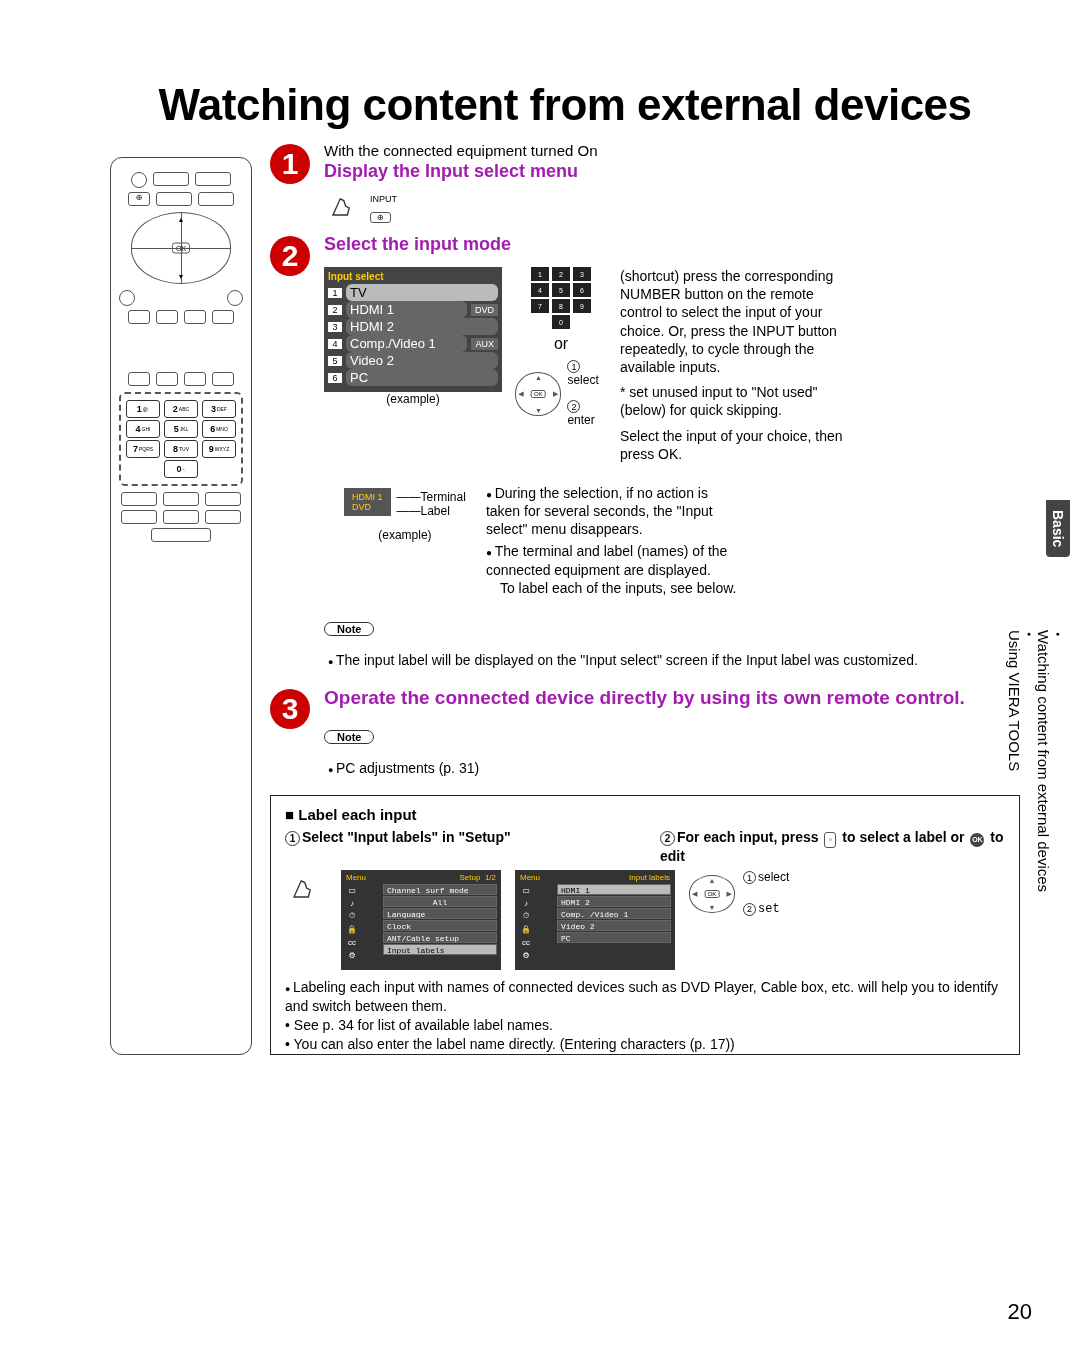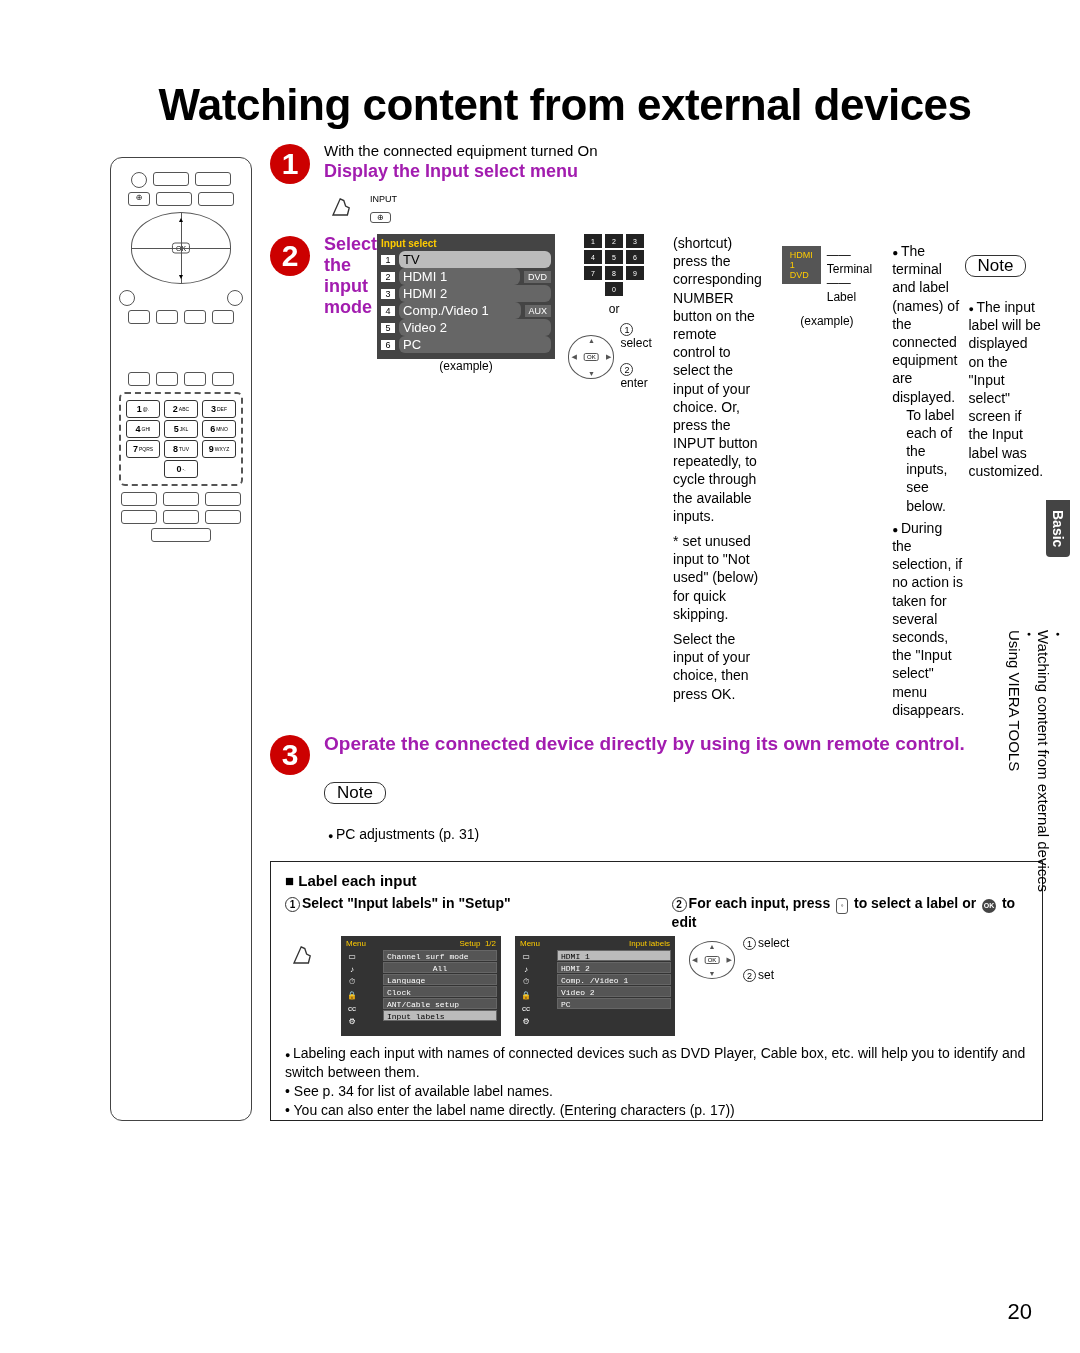--- a/index.html
+++ b/index.html
@@ -76,21 +76,21 @@
   .osd-idx{background:#fff;color:#000;width:14px;text-align:center;font-size:9px;}
   .osd-label{background:#666;flex:1;padding:1px 4px;font-size:13px;border-radius:6px;}
   .osd-label.hl{background:#bbb;color:#000;}
   .osd-tag{background:#666;padding:1px 4px;font-size:9px;}
   .example{font-size:12px;text-align:center;}
 
   .keymap{display:flex;flex-direction:column;align-items:center;gap:4px;font-size:12px;}
   .key-block{display:flex;flex-direction:column;gap:2px;align-items:center;}
   .key-row{display:flex;gap:3px;}
   .key{background:#222;color:#fff;width:18px;height:14px;font-size:7px;display:flex;align-items:center;justify-content:center;}
-  .small-or{font-size:12px;margin:2px 0;}
+  .small-or{font-size:16px;margin:2px 0;}
   .mini-dpad{width:54px;height:44px;border:1px solid #555;border-radius:50%/48%;position:relative;margin-top:2px;}
   .mini-dpad .ok{position:absolute;top:50%;left:50%;transform:translate(-50%,-50%);font-size:6px;border:1px solid #555;border-radius:2px;padding:0 2px;}
   .mini-dpad .tri{position:absolute;font-size:7px;color:#555;}
   .mini-dpad .tri.u{top:1px;left:50%;transform:translateX(-50%);}
   .mini-dpad .tri.d{bottom:1px;left:50%;transform:translateX(-50%);}
   .mini-dpad .tri.l{left:2px;top:50%;transform:translateY(-50%);}
   .mini-dpad .tri.r{right:2px;top:50%;transform:translateY(-50%);}
   .legend{font-size:12px;margin-left:4px;}
   .legend .circ{display:inline-block;border:1px solid #333;border-radius:50%;width:13px;height:13px;font-size:9px;text-align:center;line-height:12px;margin-right:2px;}
 
@@ -98,21 +98,21 @@
   .right-txt p{margin-bottom:7px;}
   .bul-list{list-style:none;padding:0;font-size:14px;}
   .bul-list li::before{content:"● ";font-size:10px;}
   .bul-list li{margin-bottom:4px;line-height:1.3;}
   .indent{margin-left:14px;display:block;}
 
   .mini-osd{display:inline-block;background:#555;color:#fff;font-size:9px;padding:4px 8px;text-align:left;margin:4px 0 2px;}
   .mini-osd .y{color:#fc0;}
   .annot-line{font-size:12px;}
 
-  .note-label{display:inline-block;border:1px solid #333;border-radius:10px;padding:0 12px;font-size:17px;font-weight:normal;margin:21px 0;}
+  .note-label{display:inline-block;border:1px solid #333;border-radius:10px;padding:0 12px;font-size:11px;font-weight:bold;margin:15px 0;}
   .note-text{font-size:14px;margin-left:4px;margin-bottom:8px;line-height:1.3;}
   .note-text::before{content:"● ";font-size:9px;}
 
   .sub-box{border:1px solid #222;padding:10px 14px 0 14px;margin-top:8px;}
   .sub-title{font-size:15px;font-weight:bold;margin-bottom:6px;}
   .sub-title::before{content:"■ ";}
   .sub-cols{display:flex;gap:14px;align-items:flex-start;margin-top:6px;}
   .menu-shot{background:#333;color:#ddd;font-size:8px;width:160px;padding:2px 2px 8px 2px;}
   .menu-shot .hdr{display:flex;justify-content:space-between;color:#fc0;font-size:8px;padding:1px 3px;}
   .menu-shot .icons{float:left;width:18px;}
@@ -137,21 +137,21 @@
     border-radius:0 0 4px 4px;
   }
   .side-breadcrumb{
     position:absolute; right:18px; top:630px;
     writing-mode:vertical-rl;
     font-size:15px;line-height:1.3;
   }
   .side-breadcrumb span::before{content:"●";font-size:7px;margin-bottom:4px;display:block;}
   .pagenum{position:absolute;right:48px;bottom:28px;font-size:22px;}
 
-  .step2-body{display:flex;flex-direction:row;}
+  .step2-body{display:flex;flex-direction:column;gap:6px;}
 </style>
 </head>
 <body>
 
 <div class="page">
   <h1>Watching content from external devices</h1>
 
   <div class="main-cols">
 
     <div class="remote">
@@ -338,22 +338,22 @@
                   <span class="y">DVD</span>
                 </div>
                 <div>
                   <div class="annot-line" style="margin-top:6px;"><span>——</span><span>Terminal</span></div>
                   <div class="annot-line"><span>——</span><span>Label</span></div>
                 </div>
               </div>
               <div class="example" style="margin-top:10px;">(example)</div>
             </div>
             <ul class="bul-list" style="flex:1;max-width:260px;">
+              <li><span>During the selection, if no action is taken for several seconds, the "Input select" menu disappears.</span></li>
               <li><span>The terminal and label (names) of the connected equipment are displayed.</span><span class="indent">To label each of the inputs, see below.</span></li>
-              <li><span>During the selection, if no action is taken for several seconds, the "Input select" menu disappears.</span></li>
             </ul>
           </div>
 
           <div>
             <span class="note-label">Note</span>
             <div class="note-text">The input label will be displayed on the "Input select" screen if the Input label was customized.</div>
           </div>
         </div>
       </div>
 
@@ -440,21 +440,21 @@
           <div style="display:flex;align-items:center;gap:4px;">
             <div class="mini-dpad dpad-small">
               <span class="tri u">▲</span>
                 <span class="tri d">▼</span>
                 <span class="tri l">◀</span>
                 <span class="tri r">▶</span>
               <span class="ok">OK</span>
             </div>
             <div class="legend">
               <div><span class="circ">1</span><span>select</span></div>
-              <div style="margin-top:18px;"><span class="circ">2</span><span>set</span></div>
+              <div style="margin-top:18px;font-family:Liberation Mono, monospace;"><span class="circ">2</span><span>set</span></div>
             </div>
           </div>
         </div>
 
         <ul class="sub-footer">
           <li class="b">Labeling each input with names of connected devices such as DVD Player, Cable box, etc. will help you to identify and switch between them.</li>
           <li class="d">See p. 34 for list of available label names.</li>
           <li class="d">You can also enter the label name directly. (Entering characters (p. 17))</li>
         </ul>
       </div>

